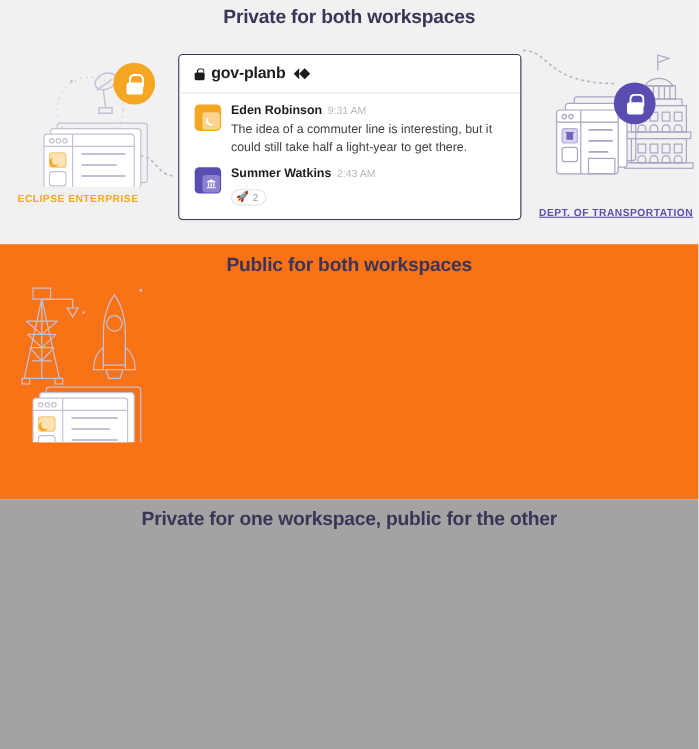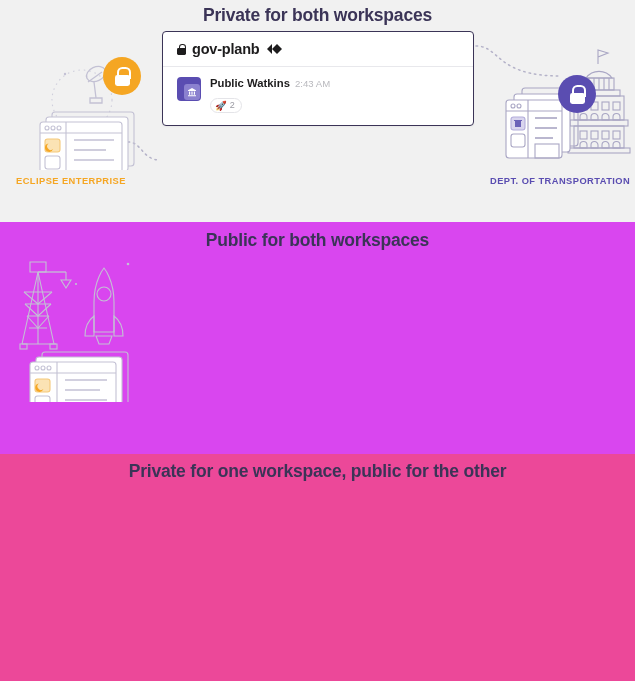--- a/index.html
+++ b/index.html
@@ -12,22 +12,22 @@
     overflow: hidden;
     position: relative;
   }
 
   .section {
     position: relative;
     width: 635px;
     overflow: hidden;
   }
   .sec1 { height: 222px; background: #f1f1f1; }
-  .sec2 { height: 232px; background: #d946ef; }
-  .sec3 { height: 227px; background: #ec4899; }
+  .sec2 { height: 232px; background: #f97316; }
+  .sec3 { height: 227px; background: #a3a3a3; }
 
   .sec-title {
     position: relative;
     text-align: center;
     font-size: 17.5px;
     font-weight: bold;
     color: #3b3457;
     letter-spacing: -0.2px;
     z-index: 6;
   }
@@ -260,51 +260,67 @@
     <g fill="#6b62b8">
         <rect x="27" y="85" width="6" height="6"></rect>
         <path d="M26 84h8v1h-8z"></path>
       </g>
   </svg>
 
   <div class="badge" style="left:558px; top:75px; width:38px; height:38px; background:#5a4db1;">
     <span class="badge-lock-shape"></span>
   </div>
 
-  <div class="org-label" style="left:490px; top:176px; color:#5a4db1;">DEPT. OF TRANSPORTATION</div>
+  <div class="org-label" style="left:490px; top:188px; color:#5a4db1;text-decoration:underline;">DEPT. OF TRANSPORTATION</div>
 
   <svg class="connector" style="left:474px; top:42px;" width="90" height="42">
     <path d="M2 4 C 26 4, 22 34, 86 34" stroke="#b5b3c9" stroke-width="1.5" fill="none" stroke-dasharray="1.5 4" stroke-linecap="round"></path>
   </svg>
 
-  <div class="panel" style="left:162px; top:31px; width:312px;">
+  <div class="panel" style="left:162px; top:49px; width:312px;">
     <div class="panel-head">
       <span class="lock-glyph"></span>
       <span class="panel-title">gov-planb</span>
       <span class="arrow-glyph">
         <svg width="17" height="12" viewBox="0 0 17 12">
           <path d="M6 1 L1 6 L6 11 Z" fill="#1d1c1d"></path>
           <path d="M11 1 L16 6 L11 11 L6 6 Z" fill="#1d1c1d"></path>
         </svg>
       </span>
     </div>
     <div class="panel-body">
 
+      <div class="msg">
+        <div class="avatar" style="background:#f5a623;">
+          <span class="inner" style="background:#fcd38a;">
+            <svg width="10" height="10" viewBox="0 0 10 10">
+                <path d="M3.3 1.2a4 4 0 1 0 4.4 5.6 3.2 3.2 0 1 1-4.4-5.6z" fill="#ffffff"></path>
+              </svg>
+          </span>
+        </div>
+        <div class="msg-main">
+          <div class="msg-meta">
+            <span class="msg-author">Eden Robinson</span>
+            <span class="msg-time">9:31 AM</span>
+          </div>
+          <div class="msg-text">The idea of a commuter line is interesting, but it could still take half a light-year to get there.</div>
+        </div>
+      </div>
 
       <div class="msg">
         <div class="avatar" style="background:#5a4db1;">
           <span class="inner" style="background:#8b81cf;">
             <svg width="10" height="10" viewBox="0 0 10 10">
                 <path d="M1 3.2 L5 1 L9 3.2 V4 H1z M2 4.6h1.2v3.2H2z M4.4 4.6h1.2v3.2H4.4z M6.8 4.6H8v3.2H6.8z M1 8.2h8v1H1z" fill="#ffffff"></path>
               </svg>
           </span>
         </div>
         <div class="msg-main">
           <div class="msg-meta">
-            <span class="msg-author">Public Watkins</span>
+            <span class="msg-author">Summer Watkins</span>
             <span class="msg-time">2:43 AM</span>
           </div>
           <div class="reactions">
             <span class="pill">
               <span class="emo">🚀</span>
               <span>2</span>
             </span>
           </div>
         </div>
       </div>

